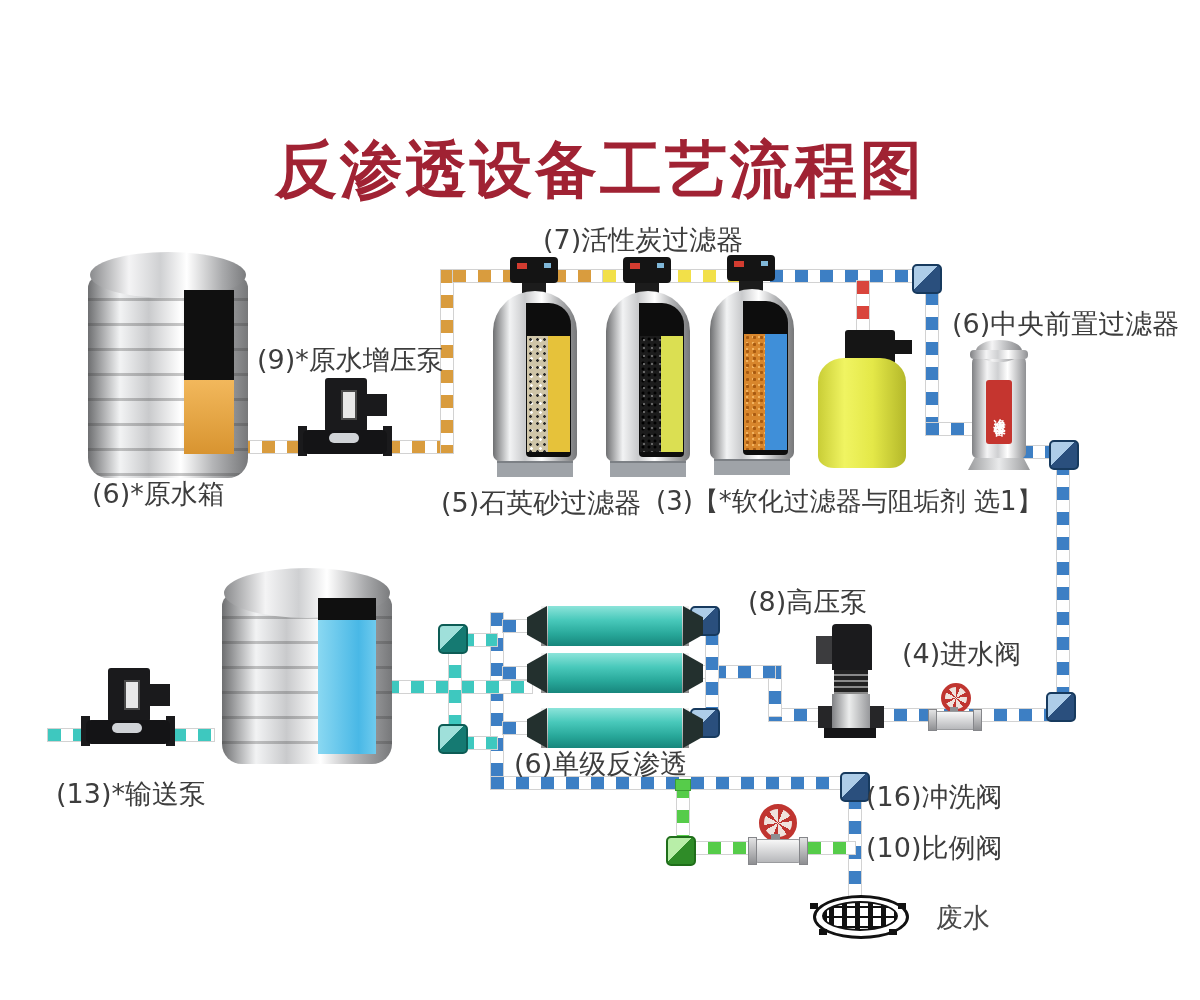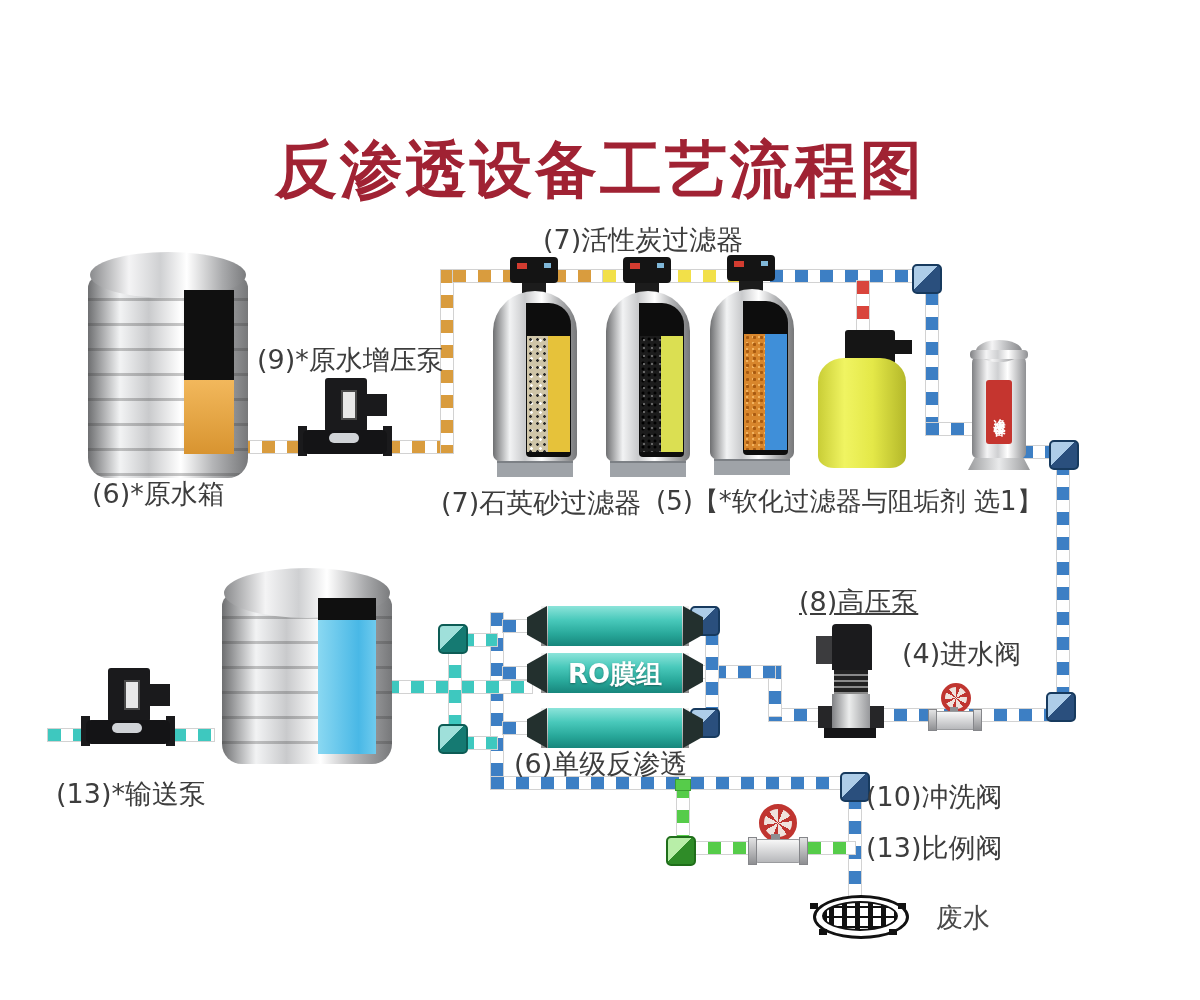--- a/index.html
+++ b/index.html
@@ -233,21 +233,20 @@
       <div class="ringR"></div>
       <div class="capL"></div>
       <div class="capR"></div>
   </div>
   <div class="mem" style="left:527px;top:653px;">
     <div class="tube"></div>
       <div class="ringL"></div>
       <div class="ringR"></div>
       <div class="capL"></div>
       <div class="capR"></div>
-    <div class="rotext">RO膜组</div>
   </div>
   <div class="mem" style="left:527px;top:708px;">
     <div class="tube"></div>
       <div class="ringL"></div>
       <div class="ringR"></div>
       <div class="capL"></div>
       <div class="capR"></div>
   </div>
 
   <div class="hpump" style="left:816px;top:624px;">
@@ -298,24 +297,25 @@
     <div class="d-outer"></div>
       <div class="d-inner"></div>
     <div class="d-tab" style="left:-3px;top:8px;"></div>
     <div class="d-tab" style="left:85px;top:8px;"></div>
     <div class="d-tab" style="left:6px;top:34px;"></div>
     <div class="d-tab" style="left:76px;top:34px;"></div>
   </div>
 
   <div class="lbl" style="left:92px;top:476px;">(6)*原水箱</div>
   <div class="lbl" style="left:257px;top:342px;">(9)*原水增压泵</div>
-  <div class="lbl" style="left:441px;top:485px;">(7)石英砂过滤器</div>
+  <div class="lbl" style="left:441px;top:485px;">(5)石英砂过滤器</div>
   <div class="lbl" style="left:543px;top:222px;">(7)活性炭过滤器</div>
-  <div class="lbl small" style="left:656px;top:484px;">(5)【*软化过滤器与阻垢剂 选1】</div>
+  <div class="lbl small" style="left:656px;top:484px;">(3)【*软化过滤器与阻垢剂 选1】</div>
+  <div class="lbl" style="left:952px;top:306px;">(6)中央前置过滤器</div>
   <div class="lbl" style="left:902px;top:636px;">(4)进水阀</div>
-  <div class="lbl" style="left:799px;top:584px;text-decoration:underline;">(8)高压泵</div>
+  <div class="lbl" style="left:748px;top:584px;">(8)高压泵</div>
   <div class="lbl" style="left:514px;top:746px;">(6)单级反渗透</div>
-  <div class="lbl" style="left:866px;top:779px;">(10)冲洗阀</div>
-  <div class="lbl" style="left:866px;top:830px;">(13)比例阀</div>
+  <div class="lbl" style="left:866px;top:779px;">(16)冲洗阀</div>
+  <div class="lbl" style="left:866px;top:830px;">(10)比例阀</div>
   <div class="lbl" style="left:56px;top:776px;">(13)*输送泵</div>
   <div class="lbl" style="left:936px;top:900px;color:#4a4a4a;">废水</div>
 
 </div>
 
 </body></html>

